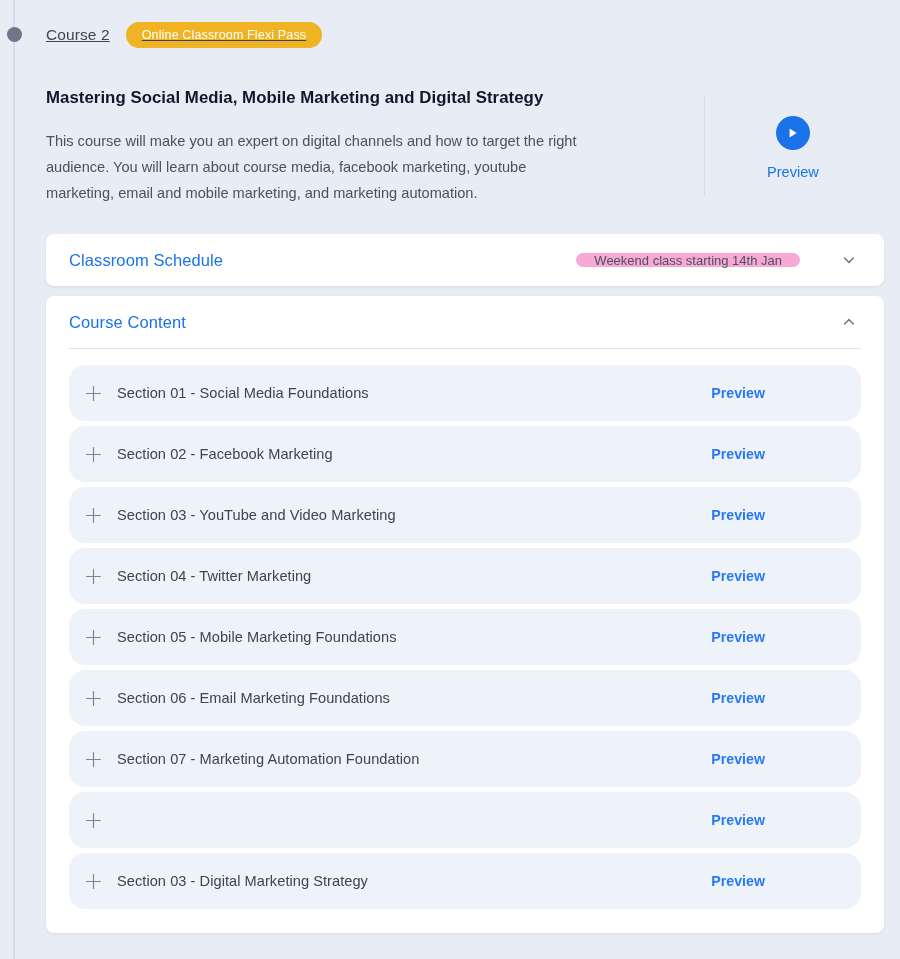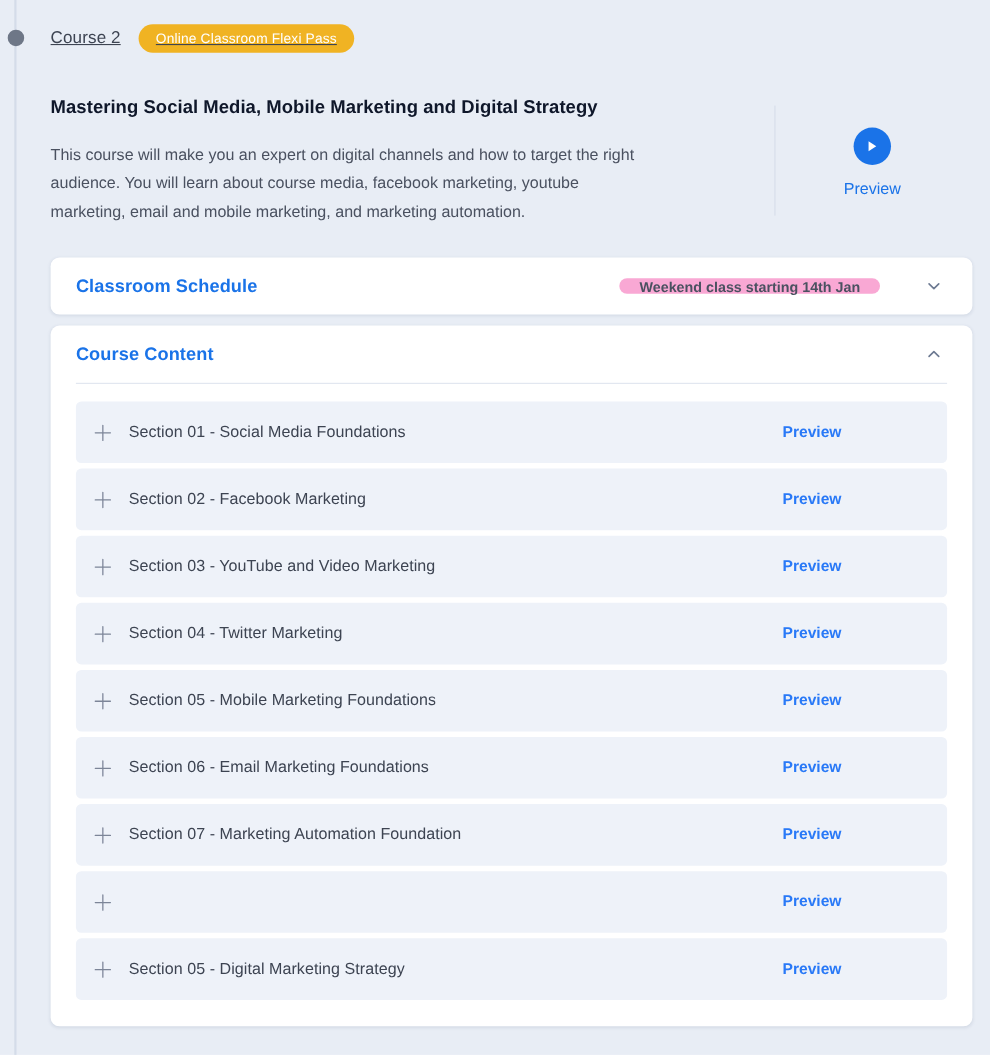--- a/index.html
+++ b/index.html
@@ -135,21 +135,20 @@
     border-radius: 8px;
     box-shadow: 0 1px 3px rgba(40,60,100,.10);
   }
   .panel + .panel { margin-top: 10px; }
 
   .panel-header {
     display: flex;
     align-items: center;
     height: 52px;
     padding: 0 24px 0 23px;
-    font-weight: bold;
   }
   .panel-title {
     font-size: 16.5px;
     color: #1a73e8;
     letter-spacing: .1px;
   }
   .panel-header .spacer { flex: 1; }
 
   .schedule-pill {
     display: inline-flex;
@@ -181,21 +180,21 @@
 
   
   .section-list {
     padding: 16px 23px 24px 23px;
   }
   .section-row {
     display: flex;
     align-items: center;
     height: 56px;
     background: #eef2f9;
-    border-radius: 5px;
+    border-radius: 16px;
     padding: 0 0 0 14px;
     margin-bottom: 5px;
   }
   .section-row:last-child { margin-bottom: 0; }
 
   .plus-icon {
     width: 20px;
     height: 20px;
     flex: 0 0 20px;
     display: flex;
@@ -360,20 +359,20 @@
           </span>
           <span class="spacer"></span>
           <span class="section-preview">Preview</span>
         </div>
         <div class="section-row">
           <span class="plus-icon">
             <svg width="17" height="17" viewBox="0 0 17 17" aria-hidden="true">
               <path d="M8.5 1.6 V15.4 M1.6 8.5 H15.4" stroke="#7c8598" stroke-width="1.15" stroke-linecap="round"></path>
             </svg>
           </span>
-          <span class="section-name">Section 05 - Digital Marketing Strategy</span>
+          <span class="section-name">Section 03 - Digital Marketing Strategy</span>
           <span class="spacer"></span>
           <span class="section-preview">Preview</span>
         </div>
       </div>
   </div>
 
 </div>
 
 </body></html>

